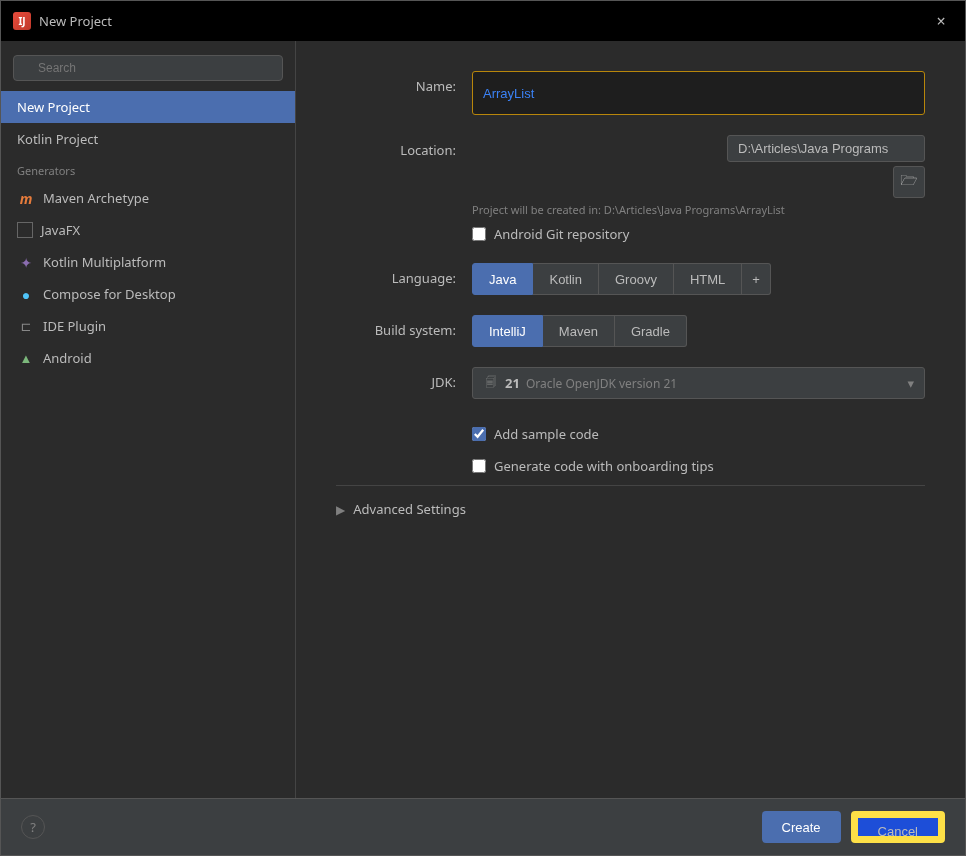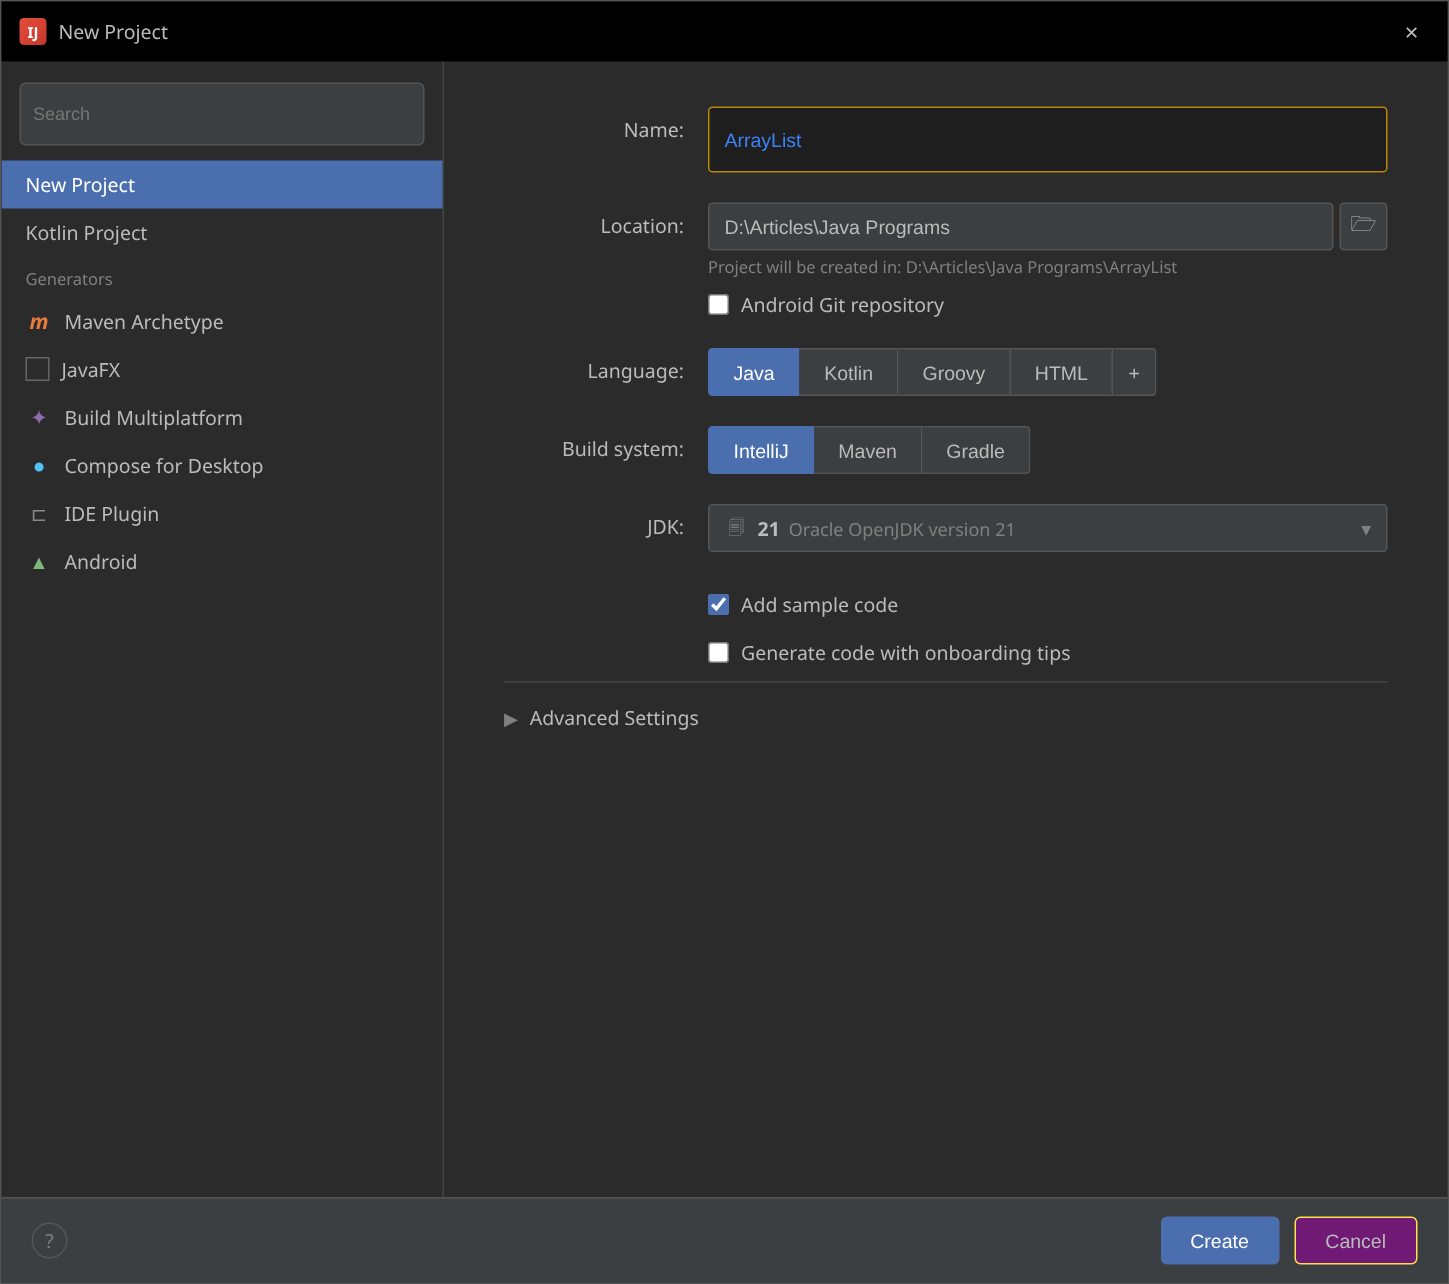--- a/index.html
+++ b/index.html
@@ -77,24 +77,24 @@
     .search-bar {
       padding: 6px 12px;
       margin-bottom: 4px;
     }
     .search-input {
       width: 100%;
       background: #3c3f41;
       border: 1px solid #555;
       border-radius: 4px;
       color: #bbbbbb;
-      padding: 4px 8px;
+      padding: 4px 24px;
       font-size: 12px;
       outline: none;
-      height: 42px;
+      height: 26px;
     }
     .sidebar-item {
       display: flex;
       align-items: center;
       padding: 6px 16px;
       cursor: pointer;
       font-size: 13px;
       color: #bbbbbb;
       gap: 8px;
       height: 32px;
@@ -146,22 +146,23 @@
       border: 1px solid #b8860b;
       border-radius: 3px;
       color: #3b82f6;
       padding: 5px 10px;
       font-size: 13px;
       outline: none;
       height: 44px;
     }
     .location-row {
       display: flex;
-      align-items: flex-start;
+      align-items: flex-end;
       gap: 4px;
+      flex-direction: column;
     }
     .location-input {
       flex: 1;
       background: #3c3f41;
       border: 1px solid #555;
       border-radius: 3px;
       color: #bbbbbb;
       padding: 5px 10px;
       font-size: 13px;
       outline: none;
@@ -304,22 +305,22 @@
       background: #4b6eaf;
       border: none;
       border-radius: 4px;
       color: #ffffff;
       padding: 6px 20px;
       font-size: 13px;
       cursor: pointer;
       height: 32px;
     }
     .btn-cancel {
-      background: #701a75;
-      border: 1px solid #fde047;
+      background: #1d4ed8;
+      border: 7px solid #fde047;
       border-radius: 4px;
       color: #bbbbbb;
       padding: 6px 20px;
       font-size: 13px;
       cursor: pointer;
       height: 32px;
     }
     
     .icon-maven { color: #e77c3c; }
     .jdk-icon {
@@ -364,21 +365,21 @@
       <div class="sidebar-item">
         <div class="sidebar-icon icon-maven" style="font-style:italic;font-weight:bold;font-size:14px;color:#e77c3c;">m</div>
         <span>Maven Archetype</span>
       </div>
       <div class="sidebar-item">
         <div class="sidebar-icon" style="color:#888;font-size:11px;border:1px solid #666;width:16px;height:16px;"></div>
         <span>JavaFX</span>
       </div>
       <div class="sidebar-item">
         <div class="sidebar-icon" style="color:#8b6db0;font-size:14px;">✦</div>
-        <span>Build Multiplatform</span>
+        <span>Kotlin Multiplatform</span>
       </div>
       <div class="sidebar-item">
         <div class="sidebar-icon" style="color:#4fc3f7;font-size:14px;">●</div>
         <span>Compose for Desktop</span>
       </div>
       <div class="sidebar-item">
         <div class="sidebar-icon" style="color:#888;font-size:13px;">⊏</div>
         <span>IDE Plugin</span>
       </div>
       <div class="sidebar-item">

